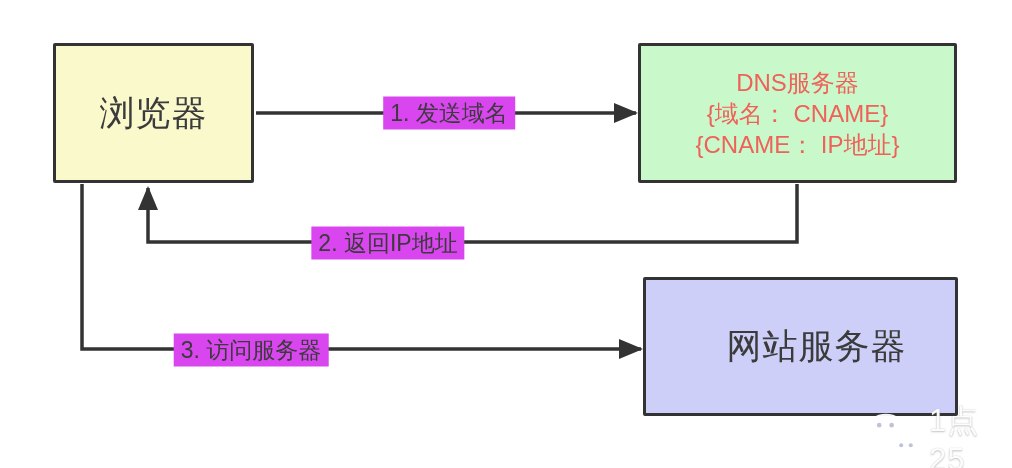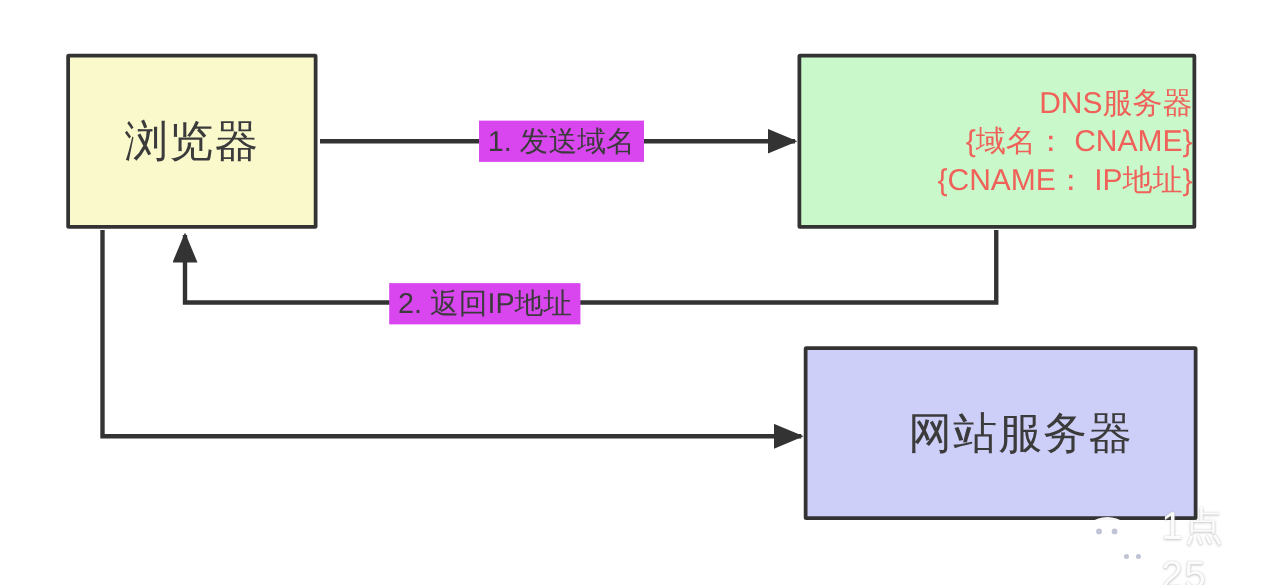--- a/index.html
+++ b/index.html
@@ -26,21 +26,20 @@
     justify-content: center;
     text-align: center;
   }
   #node-browser {
     left: 53px; top: 43px; width: 201px; height: 140px;
     background: #faf9cb;
   }
   #node-dns {
     left: 638px; top: 43px; width: 319px; height: 140px;
     background: #c9f9cb;
-    align-items: flex-end;
   }
   #node-web {
     left: 643px; top: 277px; width: 315px; height: 139px;
     background: #cdcff8;
     padding-left: 32px;
   }
   .node-label {
     font-size: 35px;
     color: #3b3b3b;
     letter-spacing: 1px;
@@ -108,20 +107,21 @@
     <div class="dns-line">{域名： CNAME}</div>
     <div class="dns-line">{CNAME： IP地址}</div>
   </div>
 
   <div class="node" id="node-web">
     <div class="node-label">网站服务器</div>
   </div>
 
   <div class="edge-label" id="edge-label-1">1. 发送域名</div>
   <div class="edge-label" id="edge-label-2">2. 返回IP地址</div>
+  <div class="edge-label" id="edge-label-3">3. 访问服务器</div>
 
   <div id="watermark">
     <svg width="66" height="58" viewBox="0 0 66 58" xmlns="http://www.w3.org/2000/svg">
       <g fill="#ffffff" opacity="0.95">
         <ellipse cx="25" cy="19" rx="20" ry="16.5"></ellipse>
         <polygon points="12,31 5,42 21,35"></polygon>
         <ellipse cx="46" cy="39" rx="15.5" ry="13"></ellipse>
         <polygon points="35,48 29,57 44,51"></polygon>
       </g>
       <g fill="#b9bdd0" opacity="0.9">

